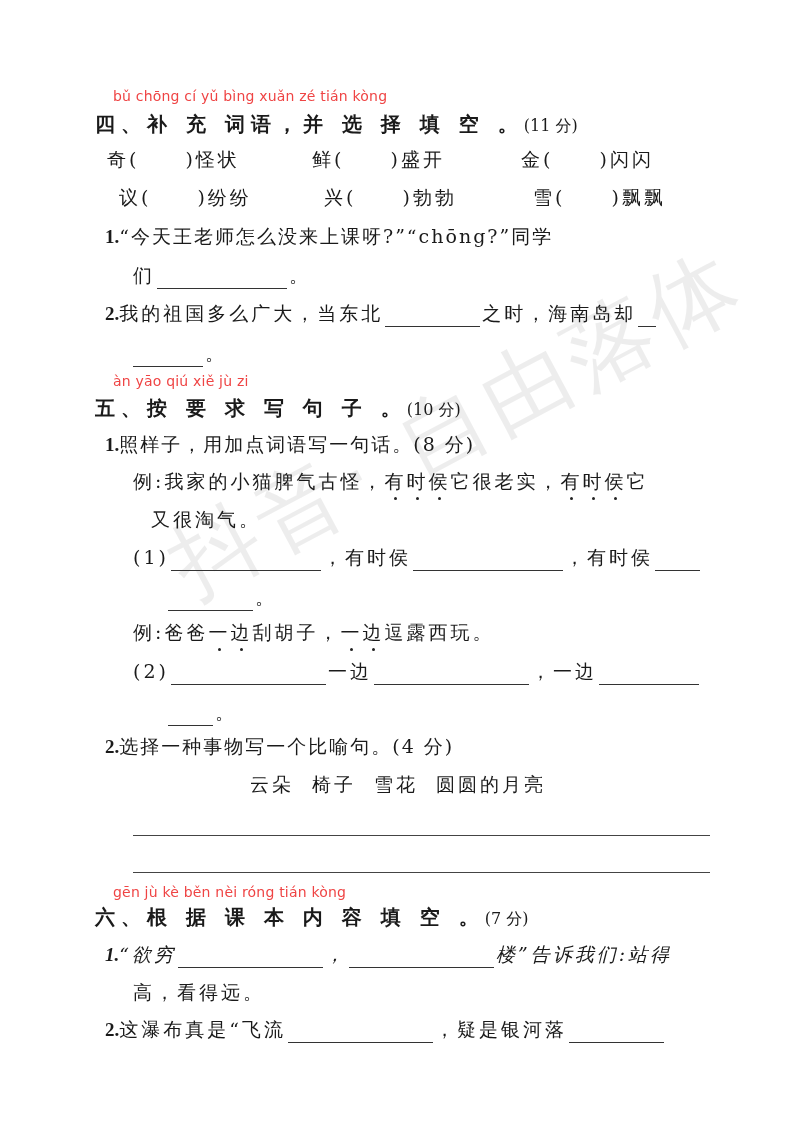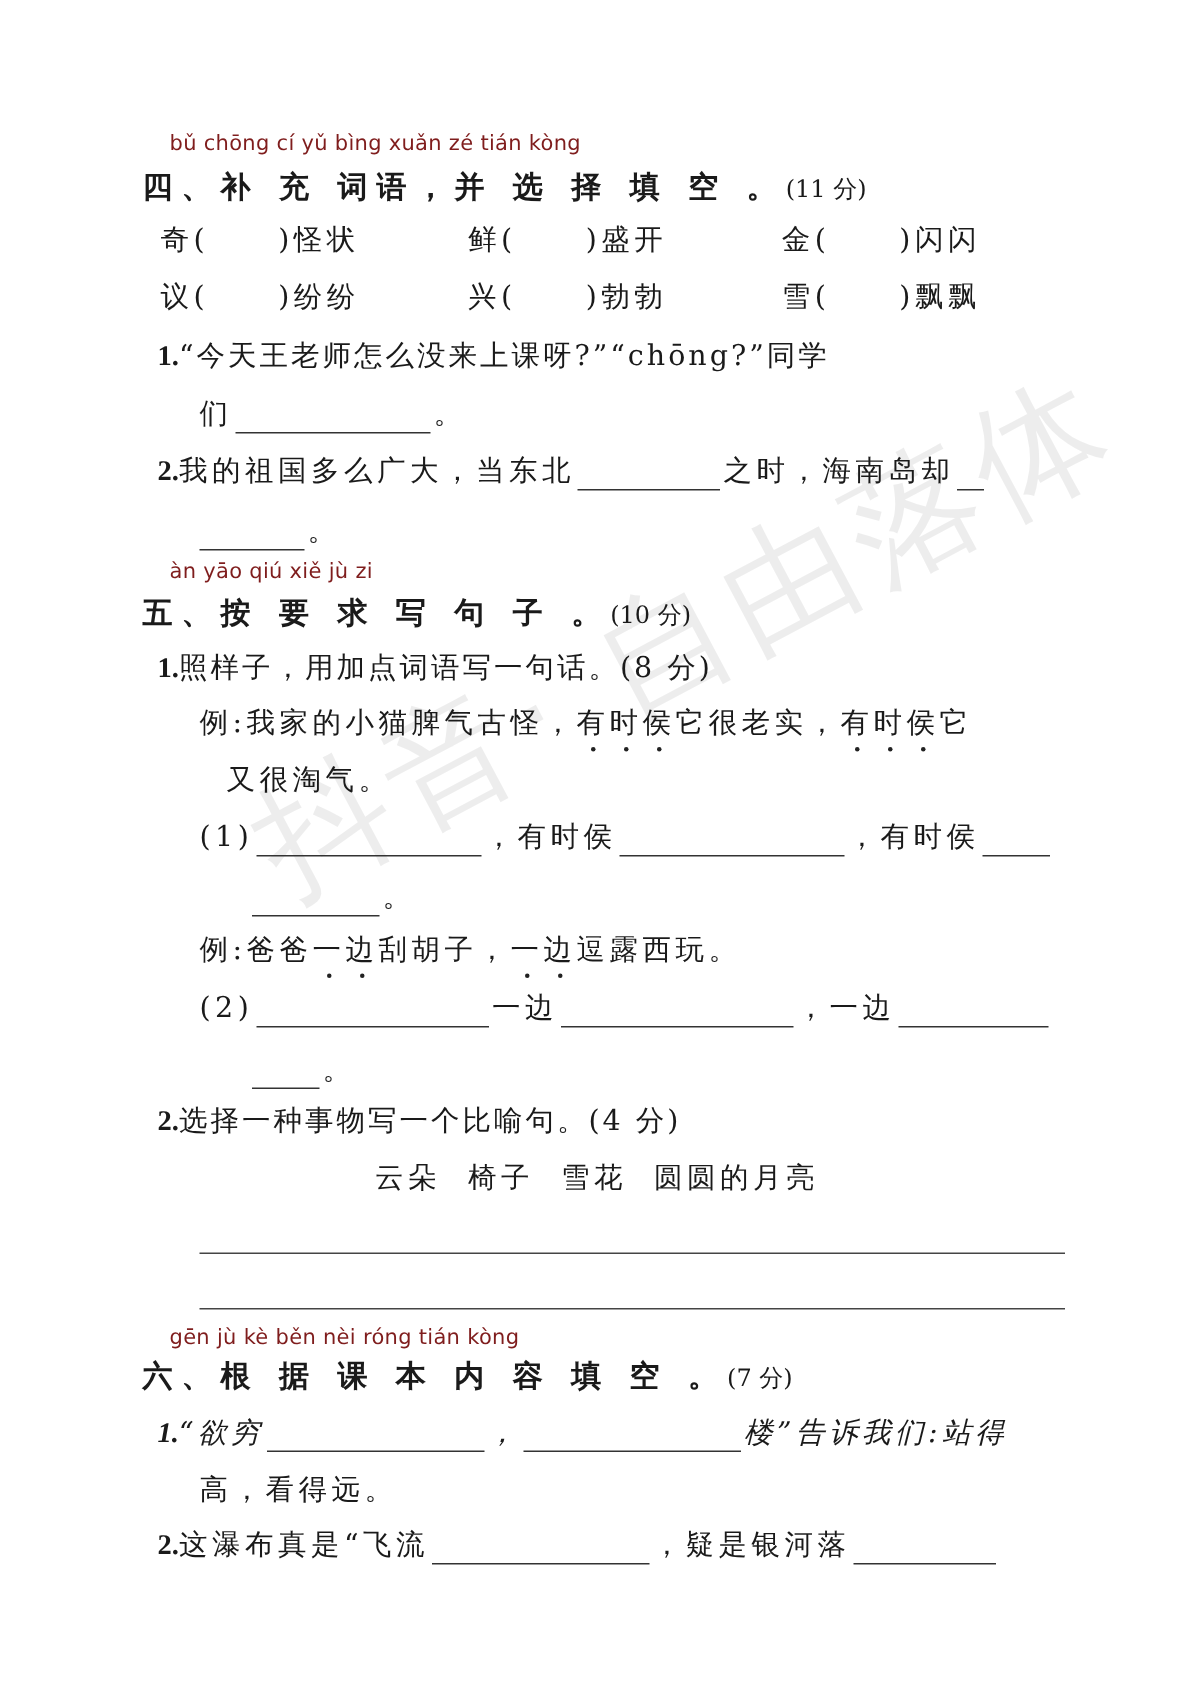--- a/index.html
+++ b/index.html
@@ -1,19 +1,19 @@
 <!DOCTYPE html>
 <html><head>
 <meta charset="utf-8">
 <style>
   html, body { margin:0; padding:0; background:#ffffff; }
   body { width:800px; height:1130px; position:relative; overflow:hidden;
          font-family:"DejaVu Serif","Liberation Serif",serif; color:#1a1a1a; }
   .abs { position:absolute; white-space:nowrap; }
-  .pinyin { font-family:"DejaVu Sans","Liberation Sans",sans-serif; font-size:14px; color:#7f1d1d; letter-spacing:0.2px; }
+  .pinyin { font-family:"DejaVu Sans","Liberation Sans",sans-serif; font-size:14px; color:#ef4444; letter-spacing:0.2px; }
   .heading { font-family:"DejaVu Sans","Liberation Sans",sans-serif; font-weight:bold; font-size:20px; letter-spacing:6px; }
   .heading .score { font-family:"DejaVu Serif","Liberation Serif",serif; font-weight:normal; letter-spacing:0; font-size:16px; }
   .line { font-size:19px; letter-spacing:3px; }
   .num { font-family:"Liberation Serif","DejaVu Serif",serif; font-weight:bold; letter-spacing:0; }
   .blank { display:inline-block; border-bottom:1.5px solid #333; height:18px; vertical-align:bottom; margin:0 2px; }
   .rule { position:absolute; height:0; border-top:1.6px solid #444; }
   .dot-em { position:relative; }
   .dot-em::after { content:""; position:absolute; left:50%; bottom:-8px; width:3px; height:3px; margin-left:-1.5px; border-radius:50%; background:#222; }
   .word-cell { display:inline-block; }
   .paren-gap { display:inline-block; width:46px; }
@@ -29,21 +29,21 @@
 <div class="abs heading" style="left:95px; top:111px;">
   <span>四、</span><span>补 充 词语，并 选 择 填 空 。</span><span class="score">(11 分)</span>
 </div>
 
 <div class="abs line" style="left:107px; top:147px;">
   <span class="word-cell" style="width:196px;"><span>奇(</span><span class="paren-gap"></span><span>)怪状</span></span>
   <span class="word-cell" style="width:200px;"><span>鲜(</span><span class="paren-gap"></span><span>)盛开</span></span>
   <span class="word-cell"><span>金(</span><span class="paren-gap"></span><span>)闪闪</span></span>
 </div>
 <div class="abs line" style="left:107px; top:185px;">
-  <span class="word-cell" style="width:196px;"><span>议(</span><span class="paren-gap"></span><span>)纷纷</span></span>
+  <span class="word-cell" style="width:196px;margin-left:12px;"><span>议(</span><span class="paren-gap"></span><span>)纷纷</span></span>
   <span class="word-cell" style="width:200px;"><span>兴(</span><span class="paren-gap"></span><span>)勃勃</span></span>
   <span class="word-cell"><span>雪(</span><span class="paren-gap"></span><span>)飘飘</span></span>
 </div>
 
 <div class="abs line" style="left:105px; top:224px; letter-spacing:2px;">
   <span class="num">1.</span><span>“今天王老师怎么没来上课呀?”“chōng?”同学</span>
 </div>
 <div class="abs line" style="left:133px; top:263px;">
   <span>们</span><span class="blank" style="width:130px;"></span><span>。</span>
 </div>

